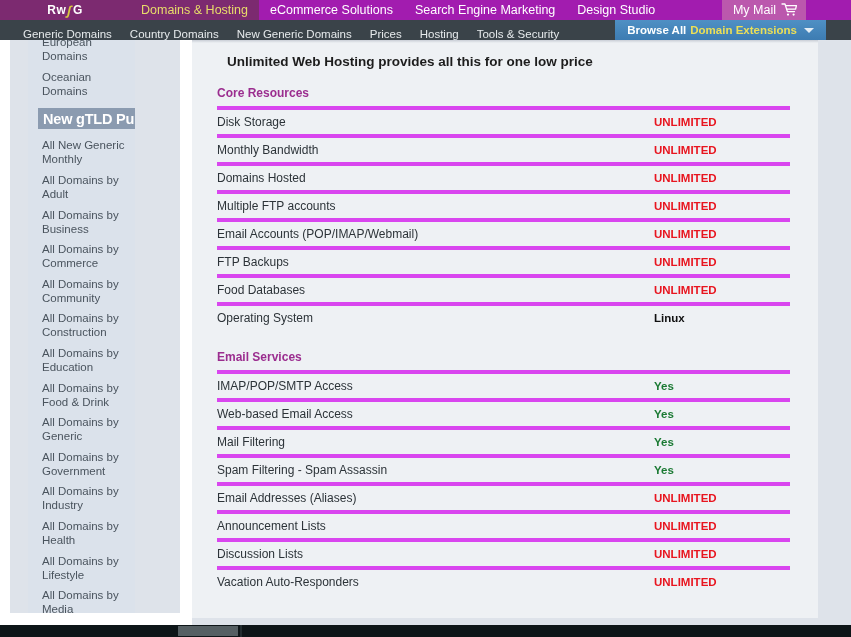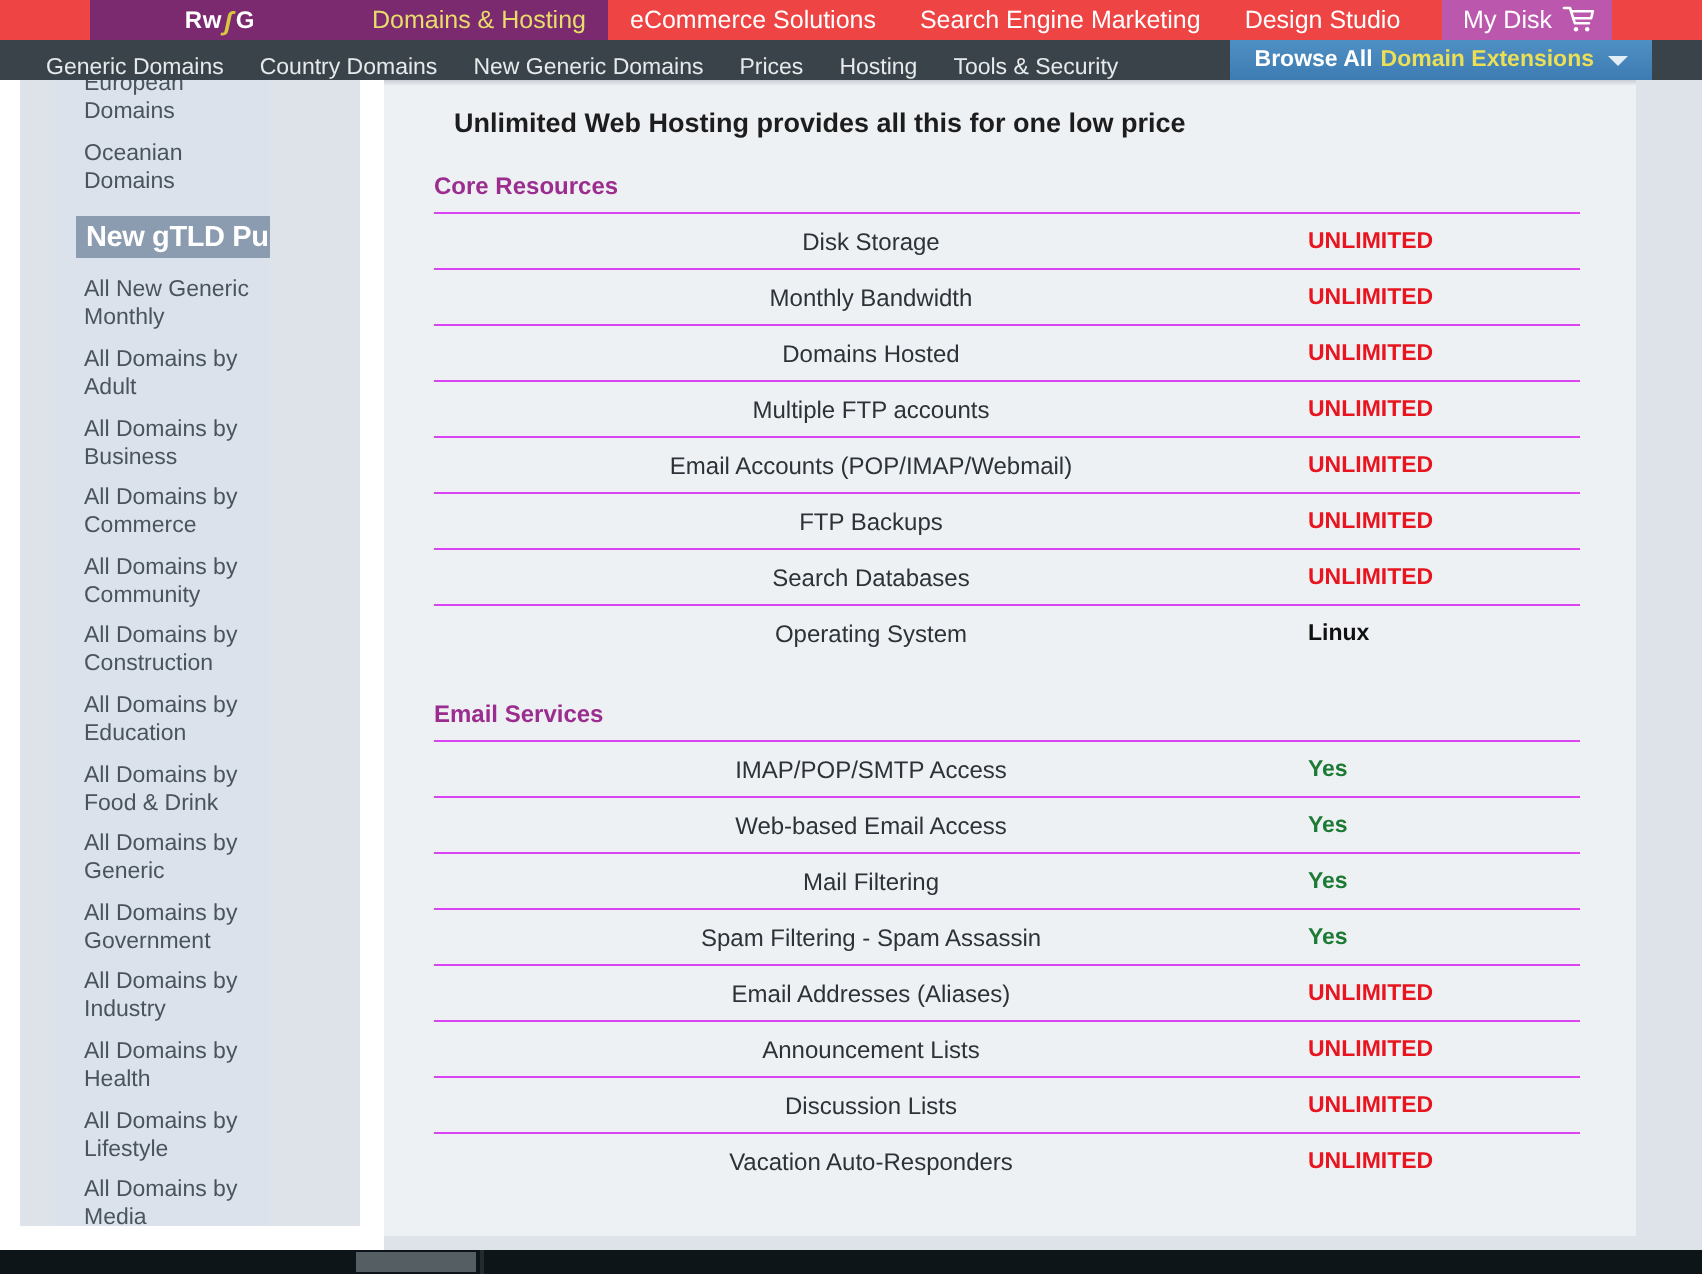--- a/index.html
+++ b/index.html
@@ -19,24 +19,23 @@
     background: #ffffff;
     overflow: hidden;
   }
 
   
   .topbar {
     position: absolute;
     top: 0; left: 0;
     width: 851px;
     height: 20px;
-    background: #ef4444;
+    background: #a21caf;
     display: flex;
     align-items: stretch;
-    padding-left: 45px;
   }
   .brand-logo {
     width: 130px;
     height: 20px;
     background: #7c2a70;
     display: flex;
     align-items: center;
     justify-content: center;
     color: #ffffff;
     font-size: 12px;
@@ -234,22 +233,21 @@
     color: #9b2d8f;
     font-size: 12px;
     font-weight: bold;
     margin: 0 0 6px 0;
   }
   .spec-table { width: 573px; }
   .spec-row {
     display: flex;
     align-items: center;
     height: 28px;
-    border-top: 1px solid #d946ef;
-    text-align: center;
+    border-top: 4px solid #d946ef;
   }
   .spec-label {
     flex: 0 0 437px;
     color: #2c3338;
     font-size: 12px;
   }
   .spec-value {
     font-size: 11.5px;
     font-weight: bold;
   }
@@ -290,21 +288,21 @@
         <span class="logo-sep">ʃ</span>
         <span>G</span>
     </div>
     <div class="nav-main">
       <div class="nav-main-item active">Domains &amp; Hosting</div>
       <div class="nav-main-item">eCommerce Solutions</div>
       <div class="nav-main-item">Search Engine Marketing</div>
       <div class="nav-main-item">Design Studio</div>
     </div>
     <div class="cart-wrap">
-      <span class="cart-label">My Disk</span>
+      <span class="cart-label">My Mail</span>
       <svg class="cart-icon" width="16" height="14" viewBox="0 0 16 14">
         <path d="M1 1 h3 l2.4 7.6 h7.1" fill="none" stroke="#ffffff" stroke-width="1.3" stroke-linecap="round" stroke-linejoin="round"></path>
         <path d="M5.2 6.1 h9.4 L15.4 2.6 H4.2" fill="none" stroke="#ffffff" stroke-width="1.3" stroke-linejoin="round"></path>
         <circle cx="7" cy="11.6" r="1.1" fill="#ffffff"></circle>
         <circle cx="12.6" cy="11.6" r="1.1" fill="#ffffff"></circle>
       </svg>
     </div>
   </div>
 
   <div class="subbar">
@@ -380,21 +378,21 @@
         </div>
         <div class="spec-row">
           <span class="spec-label">Email Accounts (POP/IMAP/Webmail)</span>
           <span class="spec-value v-unlimited">UNLIMITED</span>
         </div>
         <div class="spec-row">
           <span class="spec-label">FTP Backups</span>
           <span class="spec-value v-unlimited">UNLIMITED</span>
         </div>
         <div class="spec-row">
-          <span class="spec-label">Search Databases</span>
+          <span class="spec-label">Food Databases</span>
           <span class="spec-value v-unlimited">UNLIMITED</span>
         </div>
         <div class="spec-row">
           <span class="spec-label">Operating System</span>
           <span class="spec-value v-plain">Linux</span>
         </div>
       </div>
 
       <div class="section-gap"></div>
 

